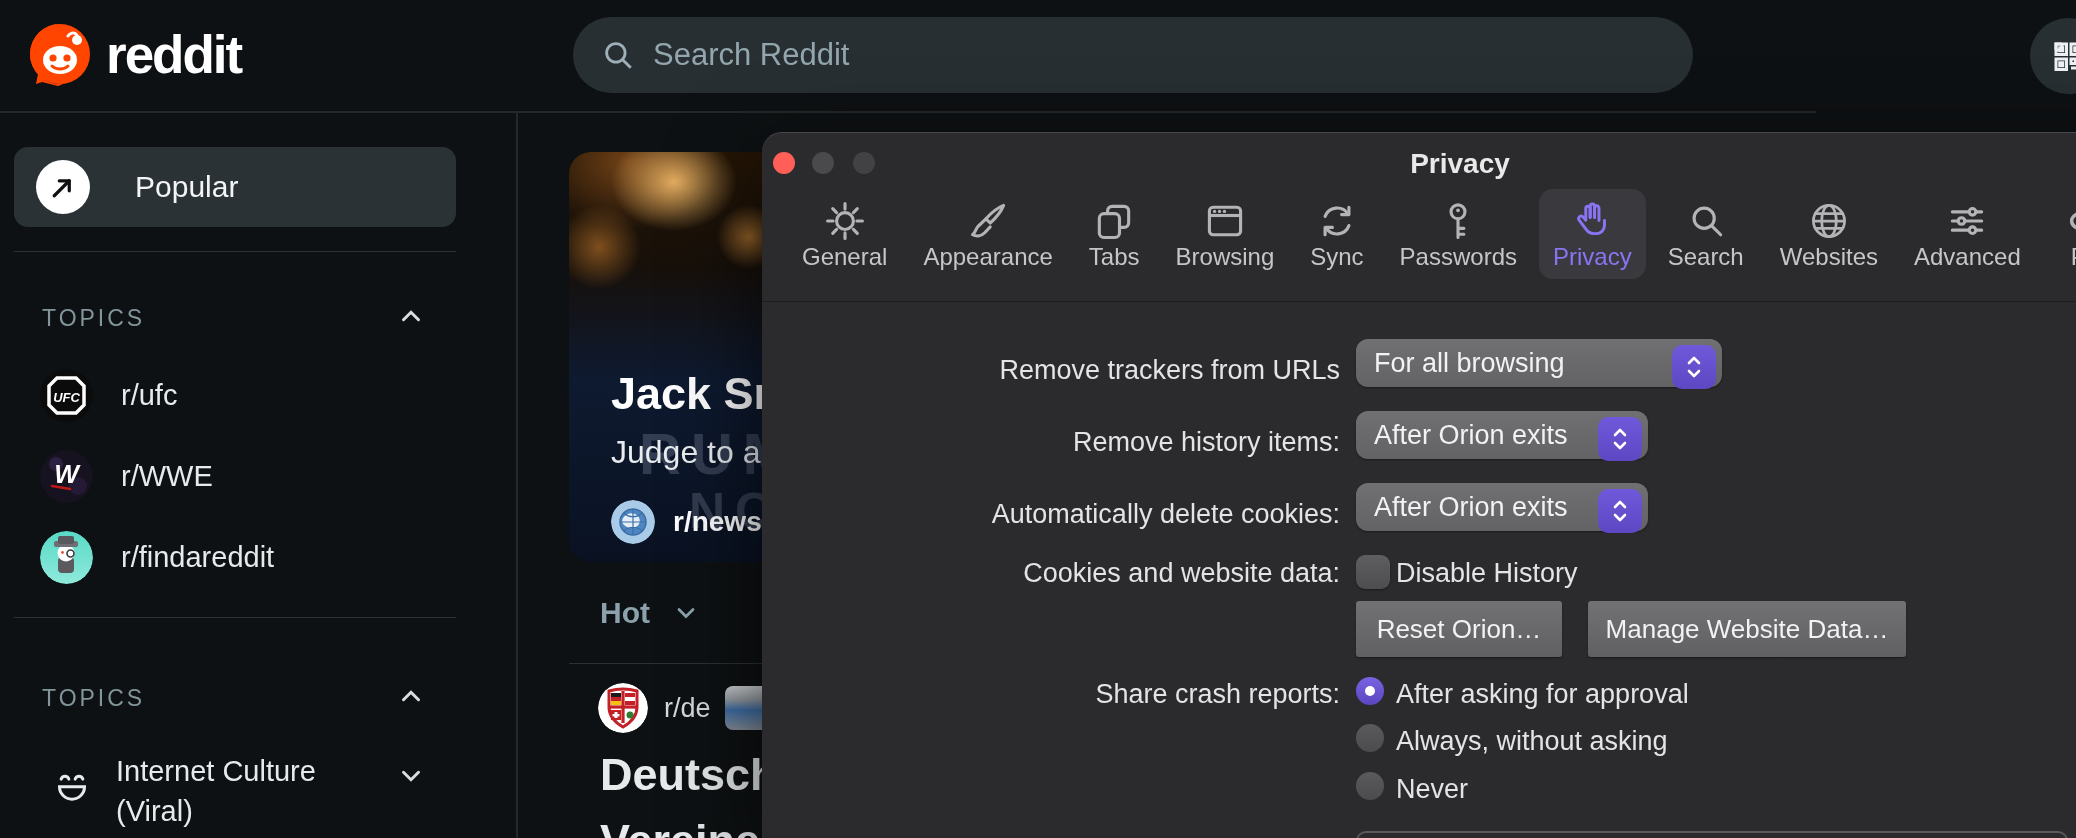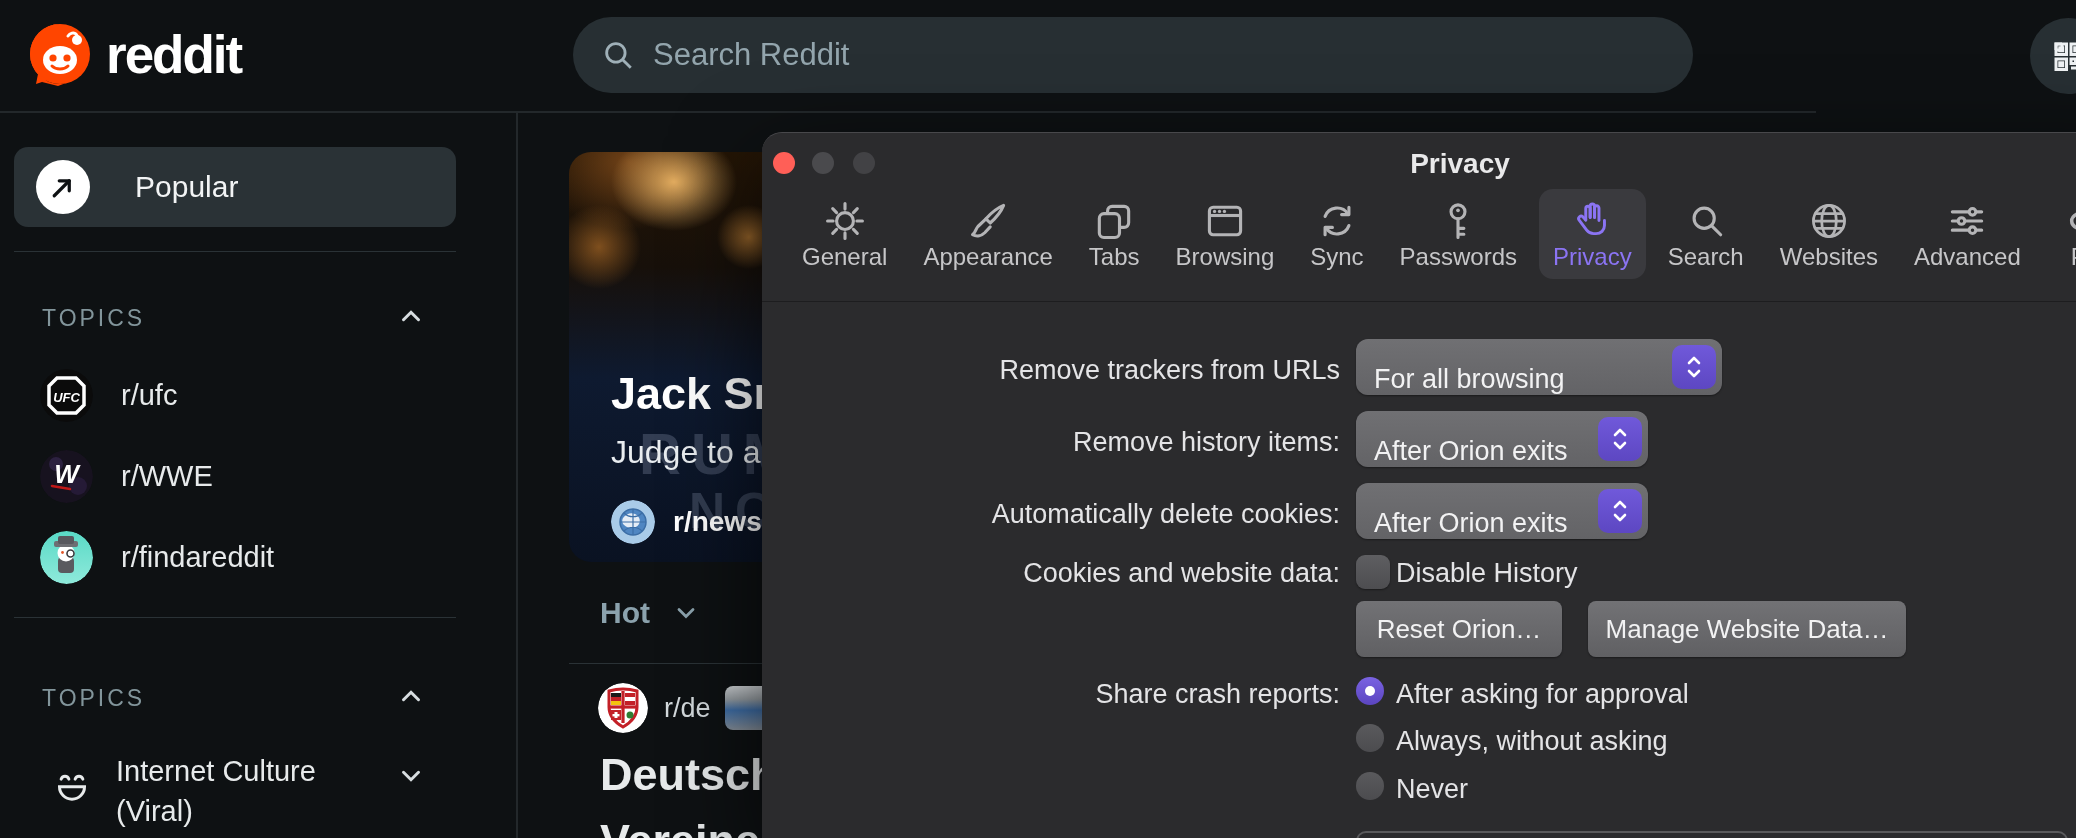--- a/index.html
+++ b/index.html
@@ -71,31 +71,31 @@
     color:#e9e9ea; font-size:28px; font-weight:bold; }
   .toolbar { position:absolute; left:26px; top:56px; display:flex; align-items:flex-end; gap:8px; }
   .tb-item { display:flex; flex-direction:column; align-items:center; 
     padding:10px 14px 8px; border-radius:14px; }
   .tb-item .tb-label { color:#c6c6c8; font-size:24px; white-space:nowrap; }
   .tb-item.selected { background:#3A3A3E; }
   .tb-item.selected .tb-label { color:#8B74F3; }
   .tb-sep { position:absolute; left:0; top:168px; width:1396px; height:1px; background:#1d1d1f; }
 
   .row-label { position:absolute; left:0; width:578px; text-align:right; color:#e4e4e6; font-size:27px; }
-  .dropdown { position:absolute; left:594px; height:56px; border-radius:12px;
-    background:linear-gradient(180deg,#707073,#636366); display:flex; align-items:flex-end;
+  .dropdown { position:absolute; left:594px; height:48px; border-radius:12px;
+    background:linear-gradient(180deg,#707073,#636366); display:flex; align-items:center;
     padding-left:18px; box-shadow:0 1px 2px rgba(0,0,0,.4); }
   .dropdown .dd-value { color:#f2f2f3; font-size:27px; white-space:nowrap; }
   .stepper { position:absolute; right:6px; top:6px; width:44px; height:44px; border-radius:10px;
     background:linear-gradient(180deg,#7059da,#5d47c2); display:flex; flex-direction:column;
     align-items:center; justify-content:center; }
   .checkbox { position:absolute; left:594px; width:34px; height:34px; border-radius:9px;
     background:linear-gradient(180deg,#5e5e61,#4d4d50); box-shadow:0 1px 2px rgba(0,0,0,.4); }
   .check-label { position:absolute; left:634px; color:#e4e4e6; font-size:27px; }
-  .push-btn { position:absolute; height:56px; border-radius:8px;
+  .push-btn { position:absolute; height:56px; border-radius:3px;
     background:linear-gradient(180deg,#727275,#606063); color:#f2f2f3; font-size:26px;
     display:flex; align-items:center; justify-content:center; box-shadow:0 1px 2px rgba(0,0,0,.4); white-space:nowrap; }
   .radio { position:absolute; left:594px; width:28px; height:28px; border-radius:50%;
     background:linear-gradient(180deg,#5a5a5d,#4c4c4f); }
   .radio.selected { background:linear-gradient(180deg,#7a63e2,#5b45c0); }
   .radio.selected::after { content:""; position:absolute; left:9px; top:9px; width:10px; height:10px;
     border-radius:50%; background:#ffffff; }
   .radio-label { position:absolute; left:634px; color:#e4e4e6; font-size:27px; white-space:nowrap; }
   .groupbox { position:absolute; left:594px; top:698px; width:712px; height:40px;
     border:2px solid #5a5a5c; border-bottom:none; border-radius:10px 10px 0 0; }

